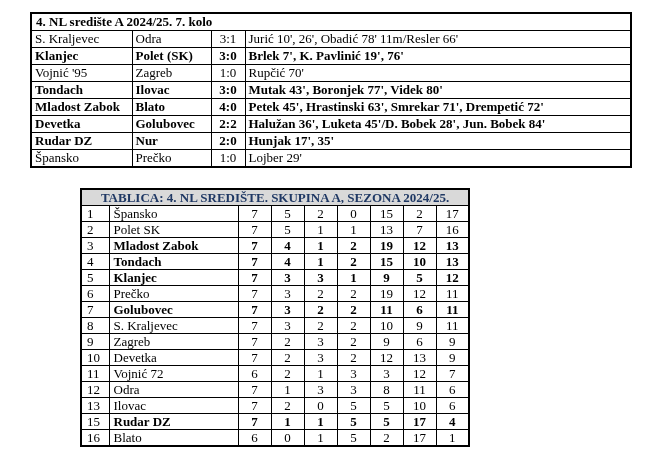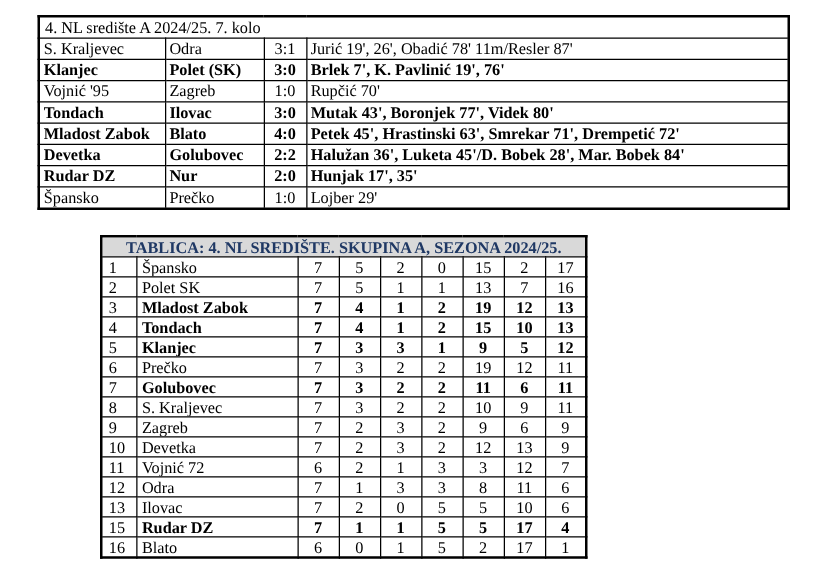--- a/index.html
+++ b/index.html
@@ -30,21 +30,21 @@
   }
   
   .results {
     left: 30px;
     top: 12px;
     width: 602px;
     border: 2px solid #000;
     font-size: 13px;
   }
   .results td { height: 16px; }
-  .results td.rtitle { font-weight: normal; padding-left: 4px; margin-top: 12px; }
+  .results td.rtitle { font-weight: bold; padding-left: 4px; margin-top: 12px; }
   .results tr.bold td { font-weight: bold; }
   td.c { text-align: center; padding: 0 1px; }
   
   .standings {
     left: 80px;
     top: 188px;
     width: 388px;
     border: 2px solid #000;
     font-size: 13px;
   }
@@ -71,21 +71,21 @@
         <col>
     </colgroup>
     <tbody id="results-body">
       <tr>
         <td colspan="4" class="rtitle">4. NL središte A 2024/25. 7. kolo</td>
       </tr>
     <tr>
           <td>S. Kraljevec</td>
           <td>Odra</td>
           <td class="c">3:1</td>
-          <td>Jurić 19', 26', Obadić 78' 11m/Resler 87'</td>
+          <td>Jurić 10', 26', Obadić 78' 11m/Resler 66'</td>
         </tr>
         <tr class="bold">
           <td>Klanjec</td>
           <td>Polet (SK)</td>
           <td class="c">3:0</td>
           <td>Brlek 7', K. Pavlinić 19', 76'</td>
         </tr>
         <tr>
           <td>Vojnić '95</td>
           <td>Zagreb</td>
@@ -101,21 +101,21 @@
         <tr class="bold">
           <td>Mladost Zabok</td>
           <td>Blato</td>
           <td class="c">4:0</td>
           <td>Petek 45', Hrastinski 63', Smrekar 71', Drempetić 72'</td>
         </tr>
         <tr class="bold">
           <td>Devetka</td>
           <td>Golubovec</td>
           <td class="c">2:2</td>
-          <td>Halužan 36', Luketa 45'/D. Bobek 28', Mar. Bobek 84'</td>
+          <td>Halužan 36', Luketa 45'/D. Bobek 28', Jun. Bobek 84'</td>
         </tr>
         <tr class="bold">
           <td>Rudar DZ</td>
           <td>Nur</td>
           <td class="c">2:0</td>
           <td>Hunjak 17', 35'</td>
         </tr>
         <tr>
           <td>Špansko</td>
           <td>Prečko</td>

